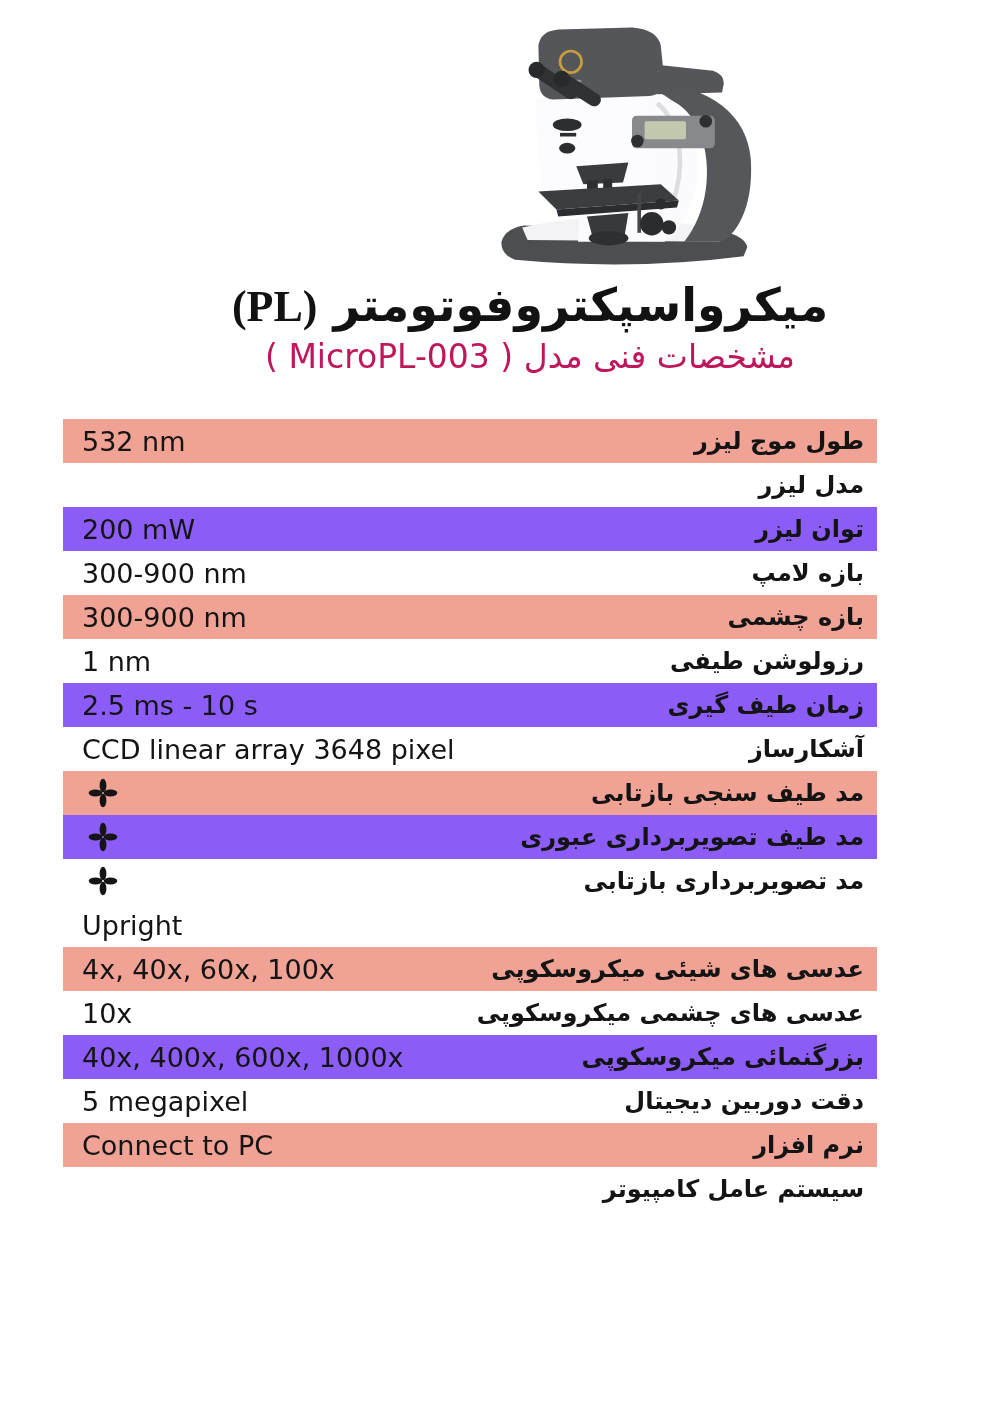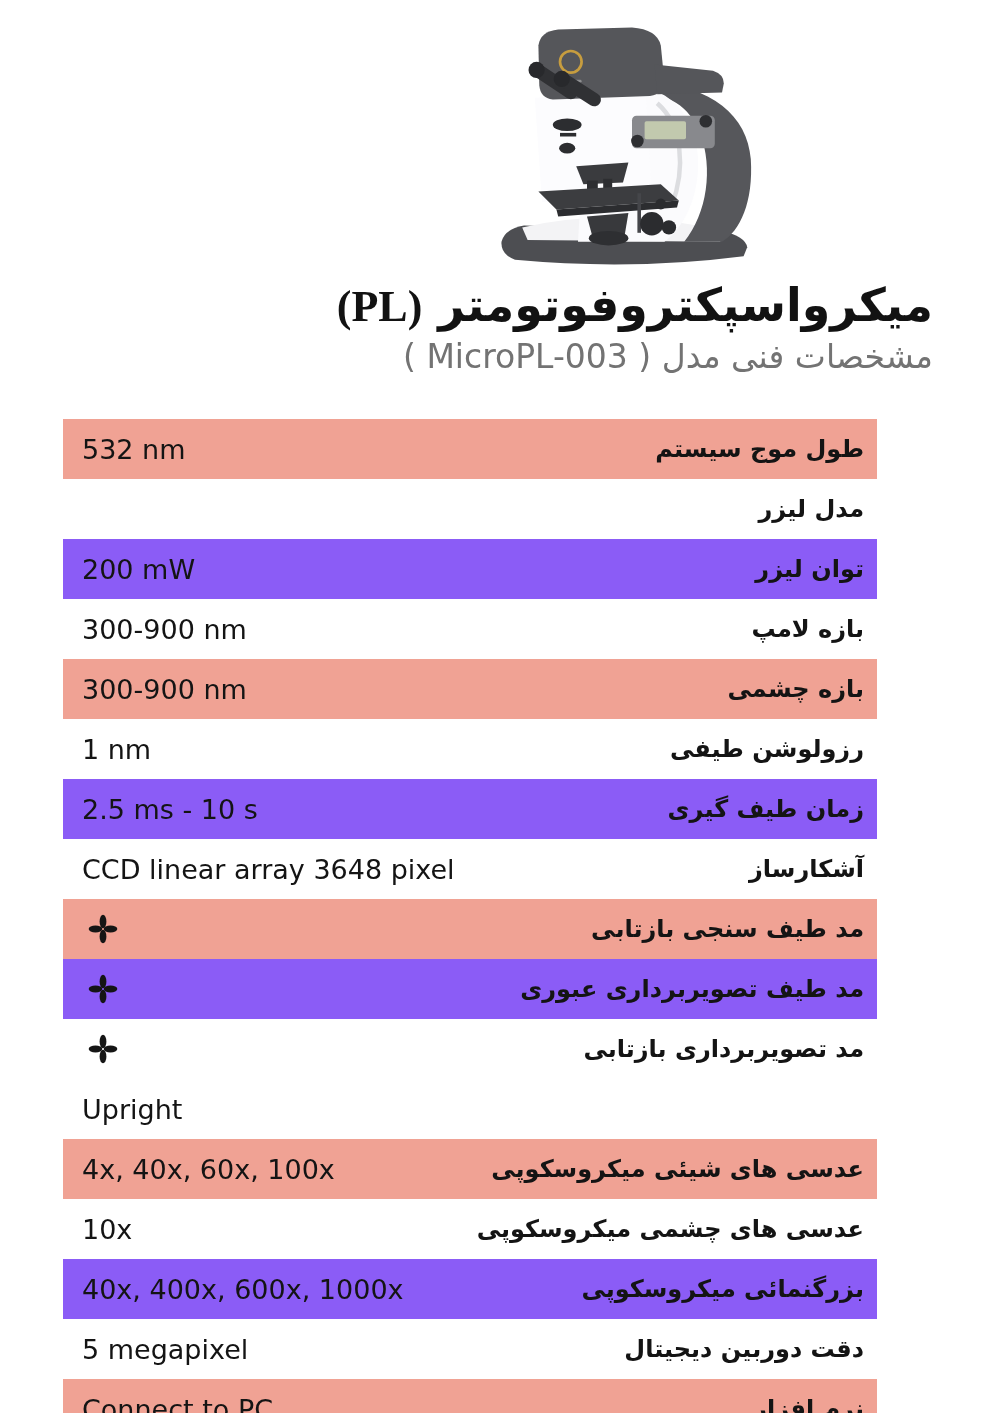--- a/index.html
+++ b/index.html
@@ -8,38 +8,38 @@
     width:992px;height:1413px;
     background:#ffffff;
     overflow:hidden;
     font-family:"DejaVu Sans","Liberation Sans",sans-serif;
     color:#161616;
   }
   
   .hero{position:absolute;left:452px;top:14px;width:324px;height:254px;}
   .hero svg{width:100%;height:100%;}
   
-  .header{position:absolute;left:127px;top:278px;width:806px;text-align:right;}
+  .header{position:absolute;left:127px;top:278px;width:806px;text-align:center;}
   .title{
     direction:rtl;
     font-size:46px;font-weight:700;line-height:1.2;color:#121212;
     letter-spacing:0;
   }
   .title .latin{
     font-family:"Liberation Serif","DejaVu Serif",serif;
     font-weight:700;font-size:44px;
   }
   .subtitle{
     direction:rtl;
     margin-top:3px;
-    font-size:33px;font-weight:400;color:#737373;
+    font-size:33px;font-weight:400;color:#be185d;
   }
   
   .spec-table{position:absolute;left:63px;top:419px;width:814px;}
-  .row{position:relative;height:60px;}
+  .row{position:relative;height:44px;}
   .tone-salmon{background:#f0a294;}
   .tone-gray{background:#8b5cf6;}
   .tone-white{background:transparent;}
   .row-label{
     position:absolute;right:13px;top:50%;transform:translateY(-50%);
     direction:rtl;
     font-size:24px;font-weight:700;color:#141414;white-space:nowrap;
   }
   .row-value{
     position:absolute;left:19px;top:50%;transform:translateY(-50%);
@@ -106,21 +106,21 @@
     <div class="title">
       <span>میکرواسپکتروفوتومتر</span>
       <span class="latin">(PL)</span>
     </div>
     <div class="subtitle">مشخصات فنی  مدل ( MicroPL-003 )</div>
   </div>
 
   <div class="spec-table">
       <div class="row tone-salmon">
         <div class="row-value">532 nm</div>
-        <div class="row-label">طول موج سیستم</div>
+        <div class="row-label">طول موج لیزر</div>
       </div>
       <div class="row tone-white">
         <div class="row-label">مدل لیزر</div>
       </div>
       <div class="row tone-gray">
         <div class="row-value">200 mW</div>
         <div class="row-label">توان لیزر</div>
       </div>
       <div class="row tone-white">
         <div class="row-value">300-900 nm</div>

